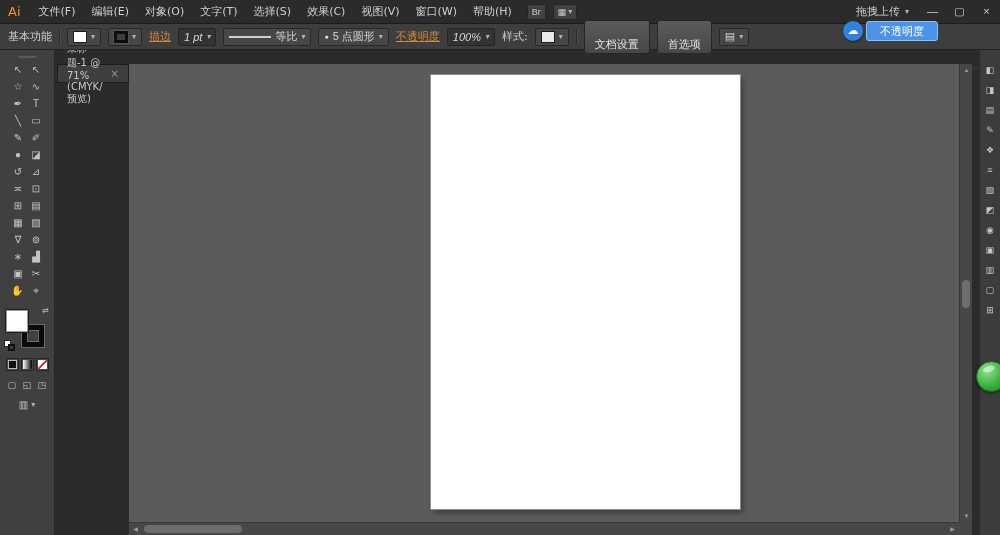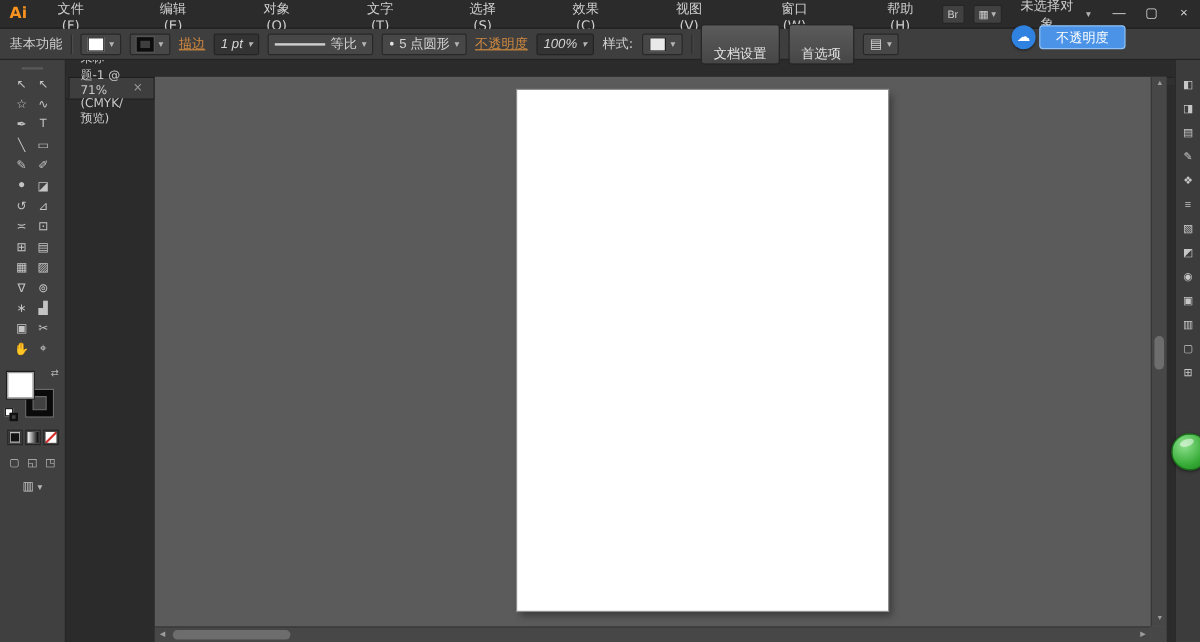--- a/index.html
+++ b/index.html
@@ -3,22 +3,22 @@
 <meta charset="utf-8">
 <style>
   * { margin:0; padding:0; box-sizing:border-box; }
   html,body { width:1000px; height:535px; }
   body { font-family:"DejaVu Sans","Liberation Sans",sans-serif; background:#2b2b2b; overflow:hidden; }
   .app { position:relative; width:1000px; height:535px; display:flex; flex-direction:column; overflow:hidden; }
 
   
   .menubar { flex:0 0 24px; height:24px; background:#2b2b2b; border-bottom:1px solid #1c1c1c;
              display:flex; align-items:center; color:#cfcfcf; }
-  .ai-logo { color:#f7931e; font-weight:bold; font-size:13px; padding:0 10px 0 8px; cursor:default; }
-  .menus { display:flex; height:100%; align-items:stretch;gap:32px; }
+  .ai-logo { color:#f7931e; font-weight:normal; font-size:13px; padding:0 10px 0 8px; cursor:default; }
+  .menus { display:flex; height:100%; align-items:stretch; }
   .menu-item { background:none; border:none; color:#cfcfcf; font:11px "DejaVu Sans","Liberation Sans",sans-serif;
                padding:0 8px; cursor:default; }
   .mb-icon { display:inline-flex; align-items:center; gap:2px; background:#414141; border:1px solid #262626;
              border-radius:2px; height:16px; padding:0 4px; margin-left:7px; color:#c9c9c9; font-size:9px; }
   .spacer { flex:1; }
   .workspace { background:none; border:none; color:#cfcfcf; font-size:11px; display:inline-flex;
                align-items:center; gap:5px; padding:0 10px; height:100%; }
   .win-controls { display:flex; height:100%; }
   .wc { width:27px; background:none; border:none; color:#d6d6d6; font-size:11px; line-height:23px; text-align:center; }
   .dd { font-size:8px; color:#b5b5b5; }
@@ -162,21 +162,21 @@
       </nav>
     <button class="mb-icon">
       <span>Br</span>
     </button>
     <button class="mb-icon">
       <span>▦</span>
       <span class="dd">▾</span>
     </button>
     <div class="spacer"></div>
     <button class="workspace">
-      <span>未选择对象</span>
+      <span>拖拽上传</span>
       <span class="dd">▾</span>
     </button>
     <div class="win-controls">
       <button class="wc"><span>—</span></button>
       <button class="wc"><span>▢</span></button>
       <button class="wc"><span>×</span></button>
     </div>
   </header>
 
   <div class="controlbar">

